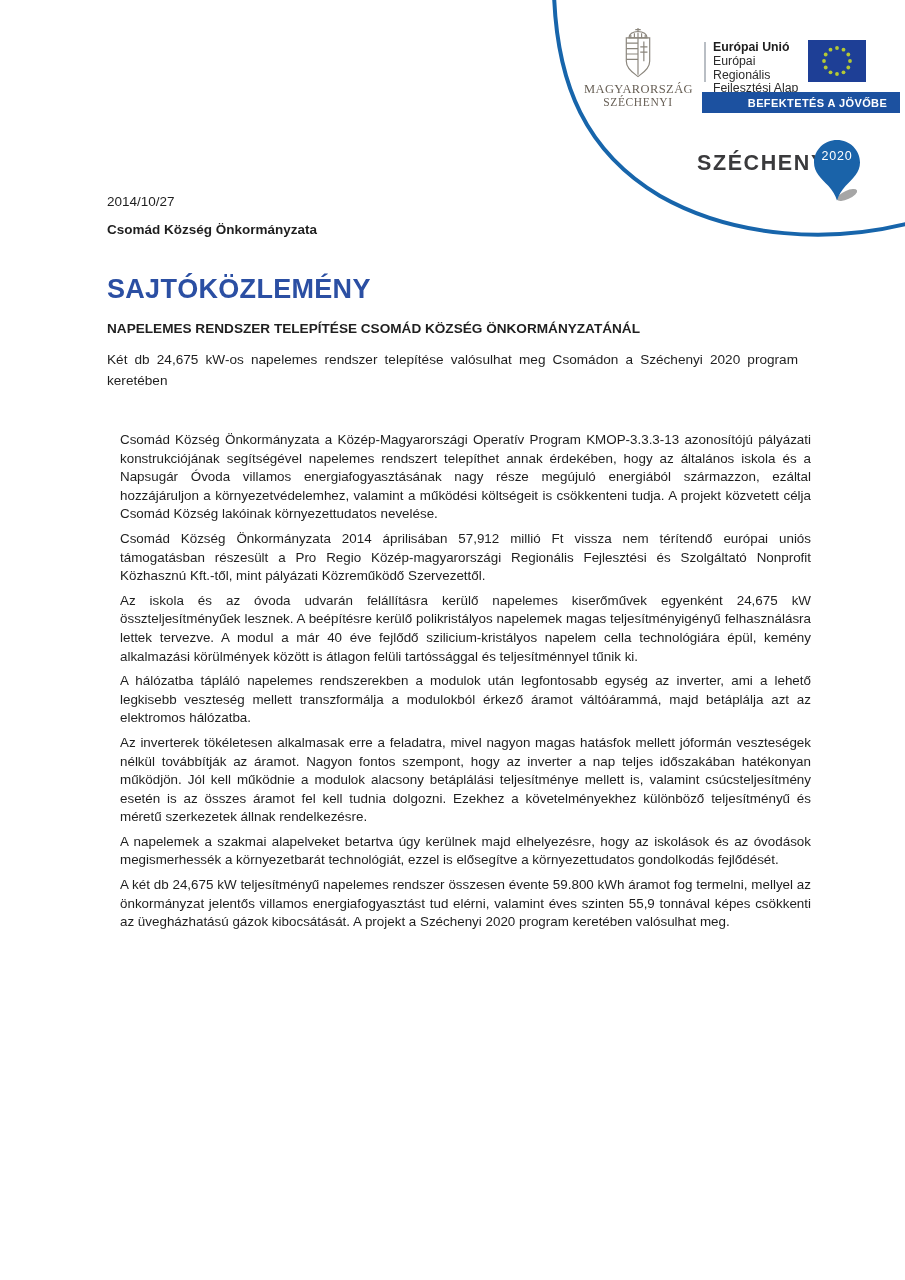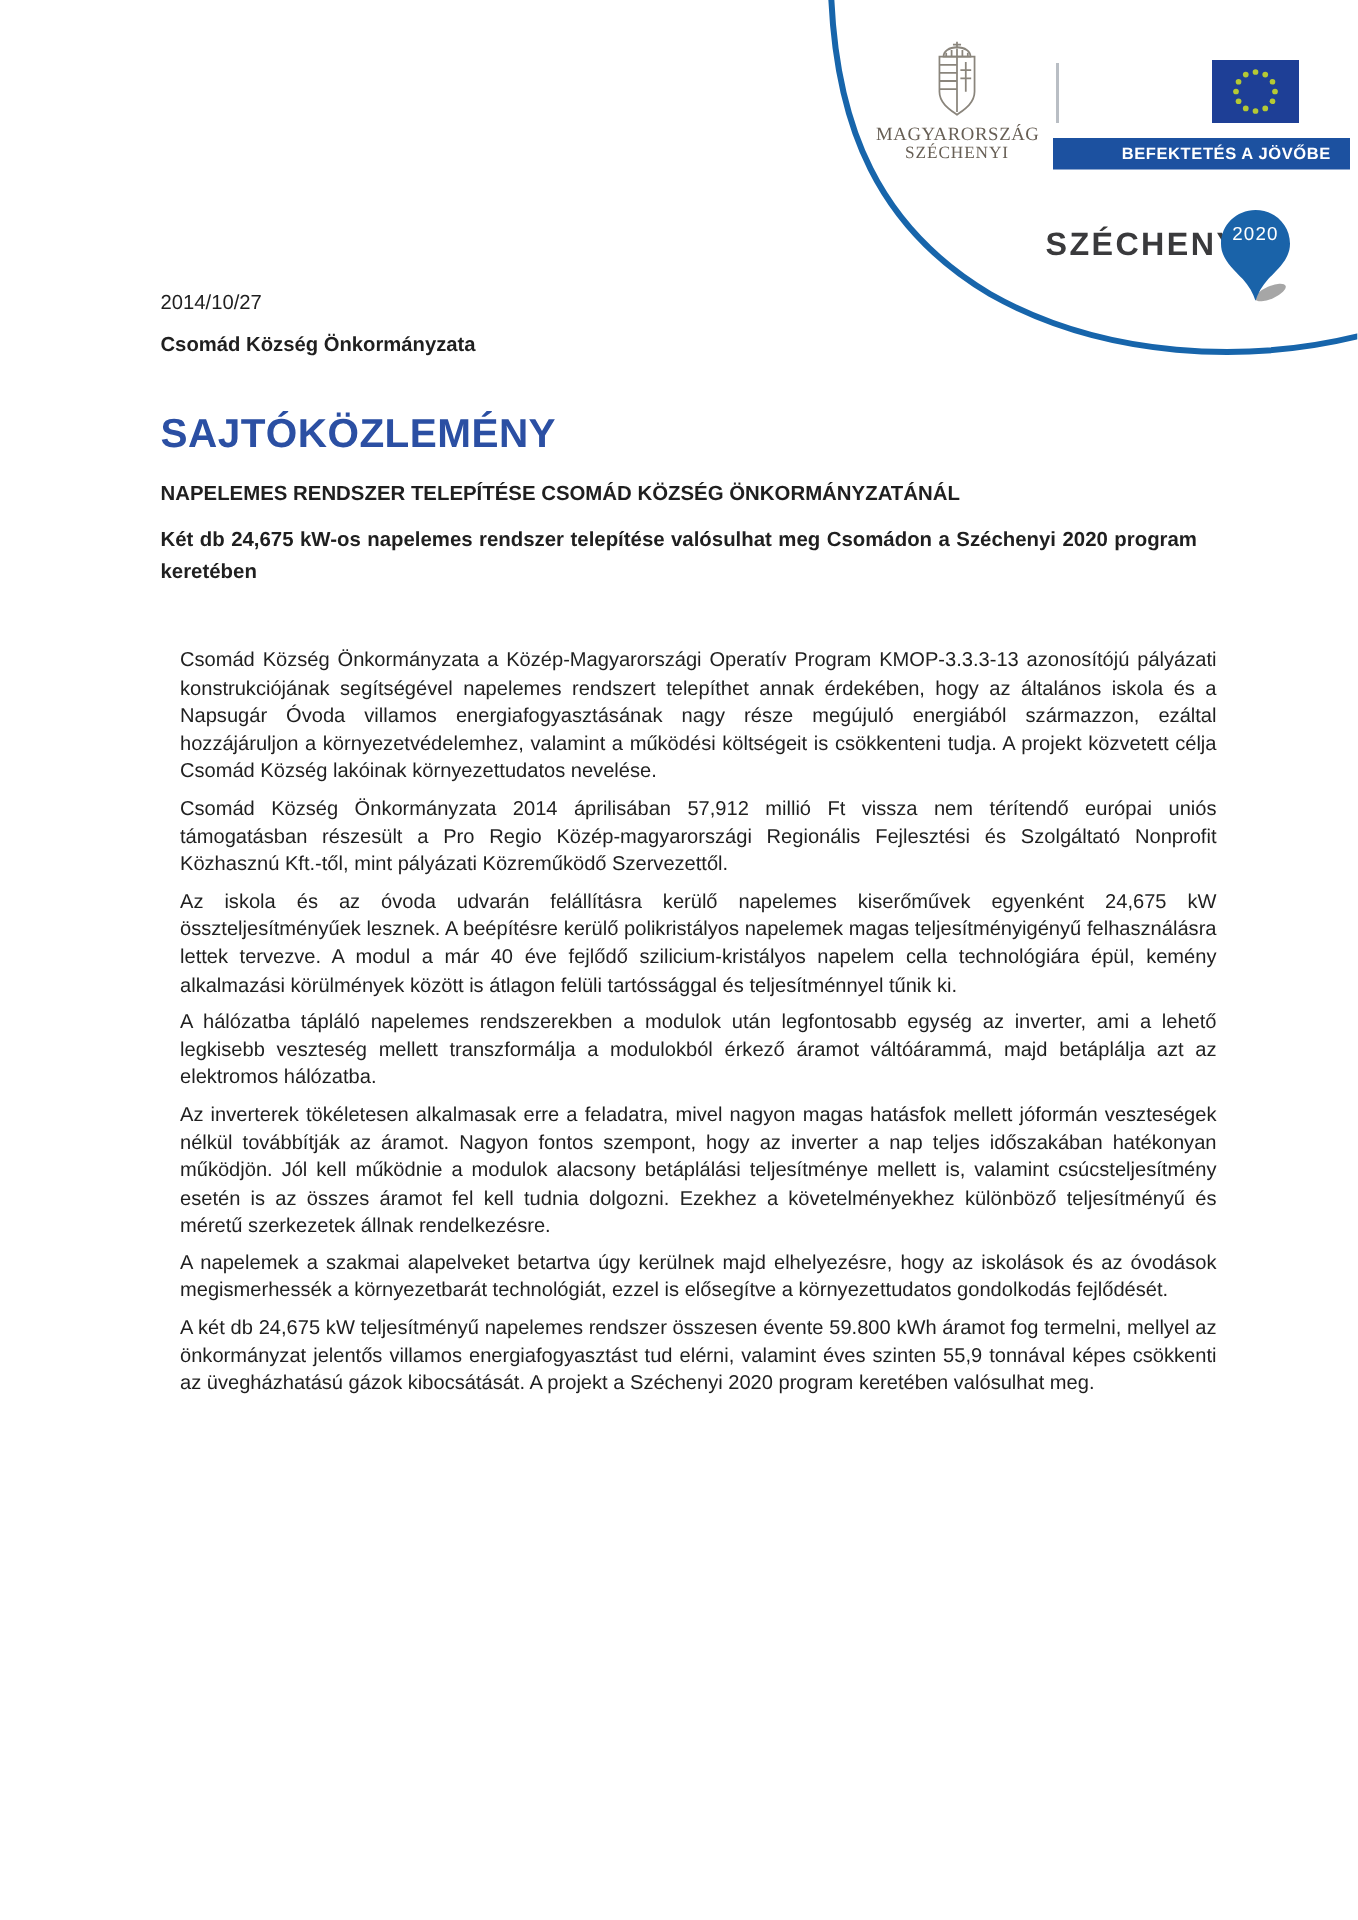--- a/index.html
+++ b/index.html
@@ -37,21 +37,21 @@
   }
   .szechenyi{left:697px;top:151px;font-size:21.5px;font-weight:bold;letter-spacing:1.6px;
     color:var(--szechenyi_dark,#3a3a3c);white-space:nowrap;}
   .pin-svg{left:814px;top:140px;}
   
   .doc{left:107px;top:0;width:691px;}
   .date{position:absolute;top:194px;left:0;font-size:13.5px;}
   .org{position:absolute;top:222px;left:0;font-size:13.5px;font-weight:bold;}
   .h1{position:absolute;top:274px;left:0;font-size:27px;font-weight:bold;color:var(--title_blue,#2b4fa3);letter-spacing:.3px;}
   .h2{position:absolute;top:321px;left:0;width:691px;font-size:13.6px;font-weight:bold;}
-  .lead{position:absolute;top:349px;left:0;width:691px;font-size:13.6px;font-weight:bold;
+  .lead{position:absolute;top:349px;left:0;width:691px;font-size:13.6px;font-weight:normal;
     text-align:justify;line-height:21px;}
   .body-text{position:absolute;top:431px;left:0;width:691px;margin-left:13px;}
   .body-text p{margin:0 0 6px 0;font-size:13.4px;line-height:18.6px;text-align:justify;}
 </style>
 </head>
 <body>
 
 <div class="page">
 
   <svg class="abs arc-svg" width="905" height="260" viewBox="0 0 905 260" aria-hidden="true">
@@ -68,20 +68,25 @@
         <path d="M20 12 v41"></path>
         <path d="M7 18 h13 M7 24 h13 M7 30 h13 M7 36 h13"></path>
         <path d="M26.5 16 v22 M22.5 22 h8 M22.5 28 h8"></path>
       </g>
     </svg>
     <div class="gov-line1">MAGYARORSZÁG</div>
     <div class="gov-line2">SZÉCHENYI</div>
   </div>
 
   <div class="abs eu-divider"></div>
+  <div class="abs eu-text">
+    <div class="b">Európai Unió</div>
+    <div>Európai Regionális</div>
+    <div>Fejlesztési Alap</div>
+  </div>
 
   <svg class="abs eu-flag" width="58" height="42" viewBox="0 0 58 42" aria-hidden="true">
     <rect x="0" y="0" width="58" height="42" fill="var(--flag_blue,#1e3f96)"></rect>
     <g fill="var(--star_green,#b5c934)">
       <circle cx="29" cy="8" r="1.9"></circle>
         <circle cx="35.5" cy="9.7" r="1.9"></circle>
       <circle cx="40.3" cy="14.5" r="1.9"></circle>
         <circle cx="42" cy="21" r="1.9"></circle>
       <circle cx="40.3" cy="27.5" r="1.9"></circle>
         <circle cx="35.5" cy="32.3" r="1.9"></circle>

